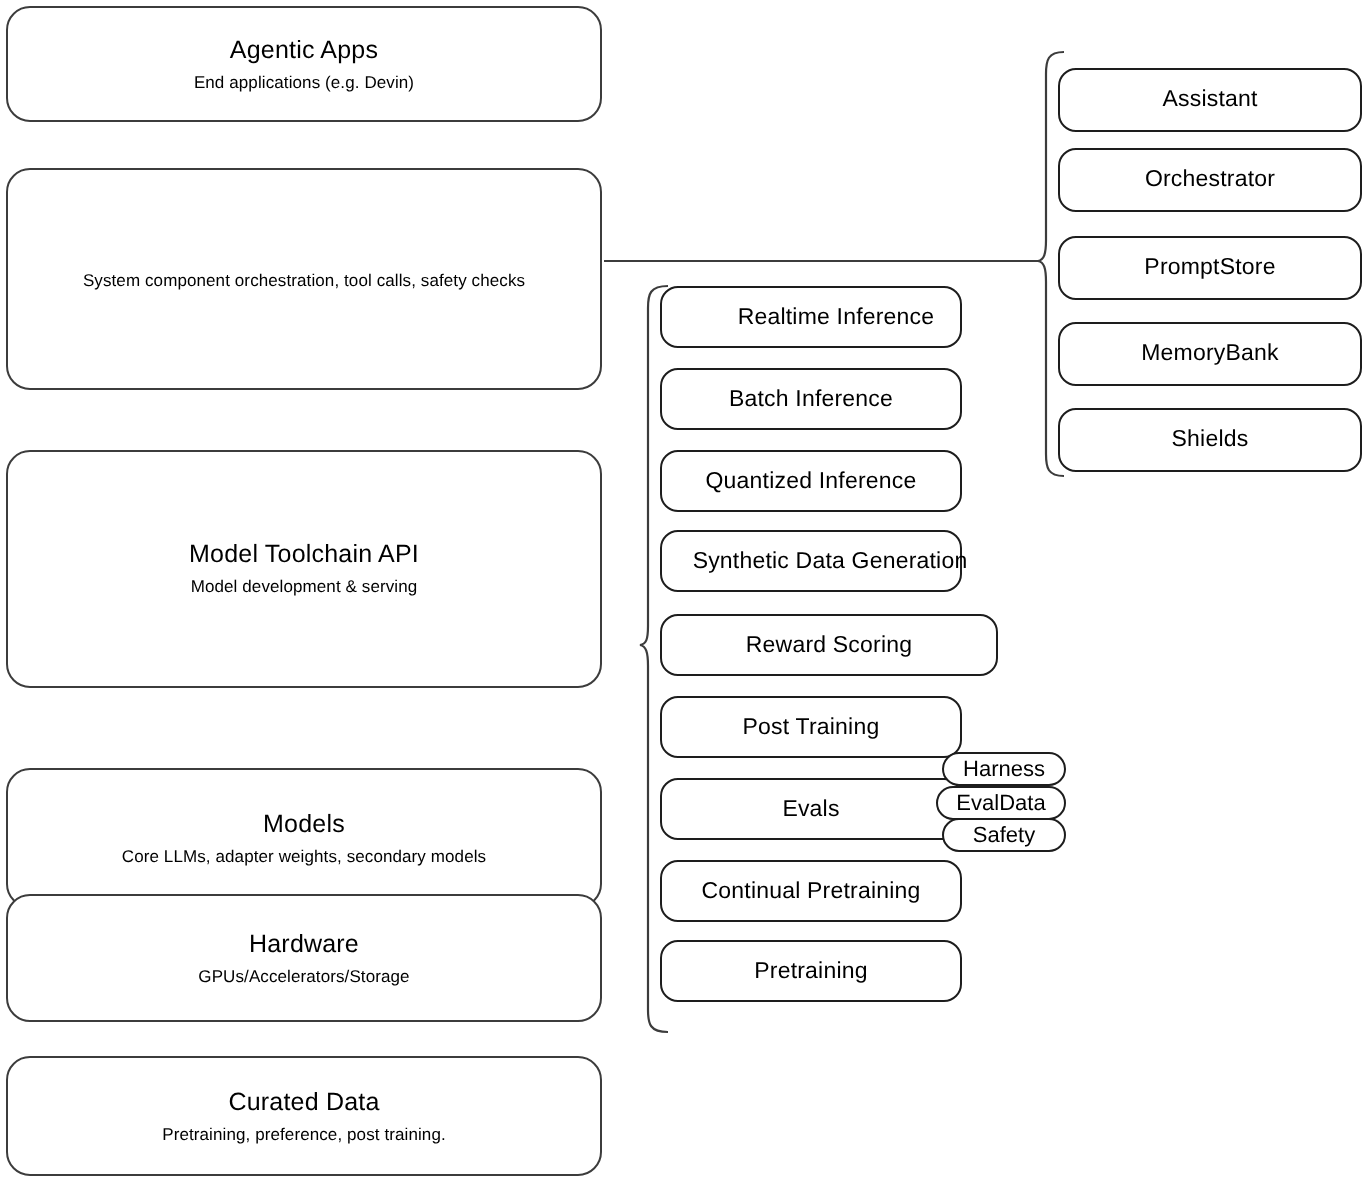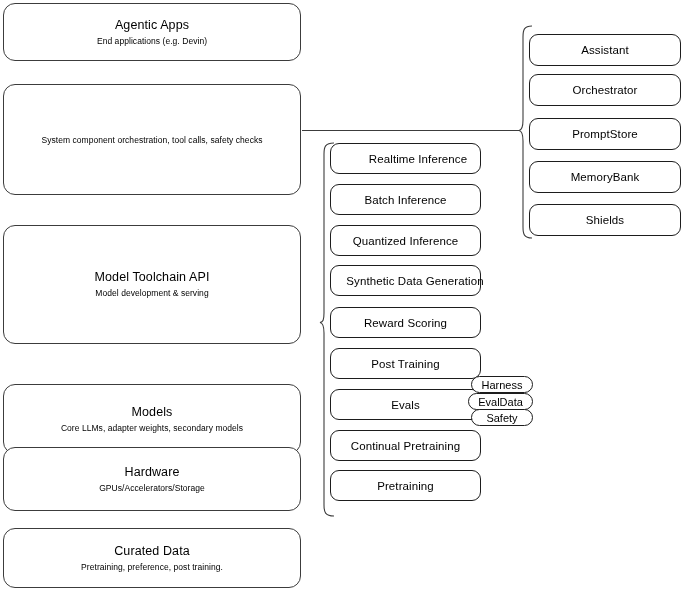--- a/index.html
+++ b/index.html
@@ -147,21 +147,21 @@
 
   <div class="layer-box" style="left:3px; top:528px; width:298px; height:60px;">
     <div class="layer-title">Curated Data</div>
     <div class="layer-sub">Pretraining, preference, post training.</div>
   </div>
 
   <div class="chip" style="left:330px; top:143px; width:151px; height:31px;padding-left:25px;">Realtime Inference</div>
   <div class="chip" style="left:330px; top:184px; width:151px; height:31px;">Batch Inference</div>
   <div class="chip" style="left:330px; top:225px; width:151px; height:31px;">Quantized Inference</div>
   <div class="chip" style="left:330px; top:265px; width:151px; height:31px;padding-left:19px;">Synthetic Data Generation</div>
-  <div class="chip" style="left:330px; top:307px; width:151px; height:31px;">Reward Scoring</div>
+  <div class="chip" style="left:330px; top:307px; width:169px; height:31px;">Reward Scoring</div>
   <div class="chip" style="left:330px; top:348px; width:151px; height:31px;">Post Training</div>
   <div class="chip" style="left:330px; top:389px; width:151px; height:31px;">Evals</div>
   <div class="chip" style="left:330px; top:430px; width:151px; height:31px;">Continual Pretraining</div>
   <div class="chip" style="left:330px; top:470px; width:151px; height:31px;">Pretraining</div>
 
   <div class="pill" style="left:471px; top:376px; width:62px; height:17px;">Harness</div>
   <div class="pill" style="left:468px; top:393px; width:65px; height:17px;">EvalData</div>
   <div class="pill" style="left:471px; top:409px; width:62px; height:17px;">Safety</div>
 
   <div class="chip" style="left:529px; top:34px; width:152px; height:32px;">Assistant</div>

